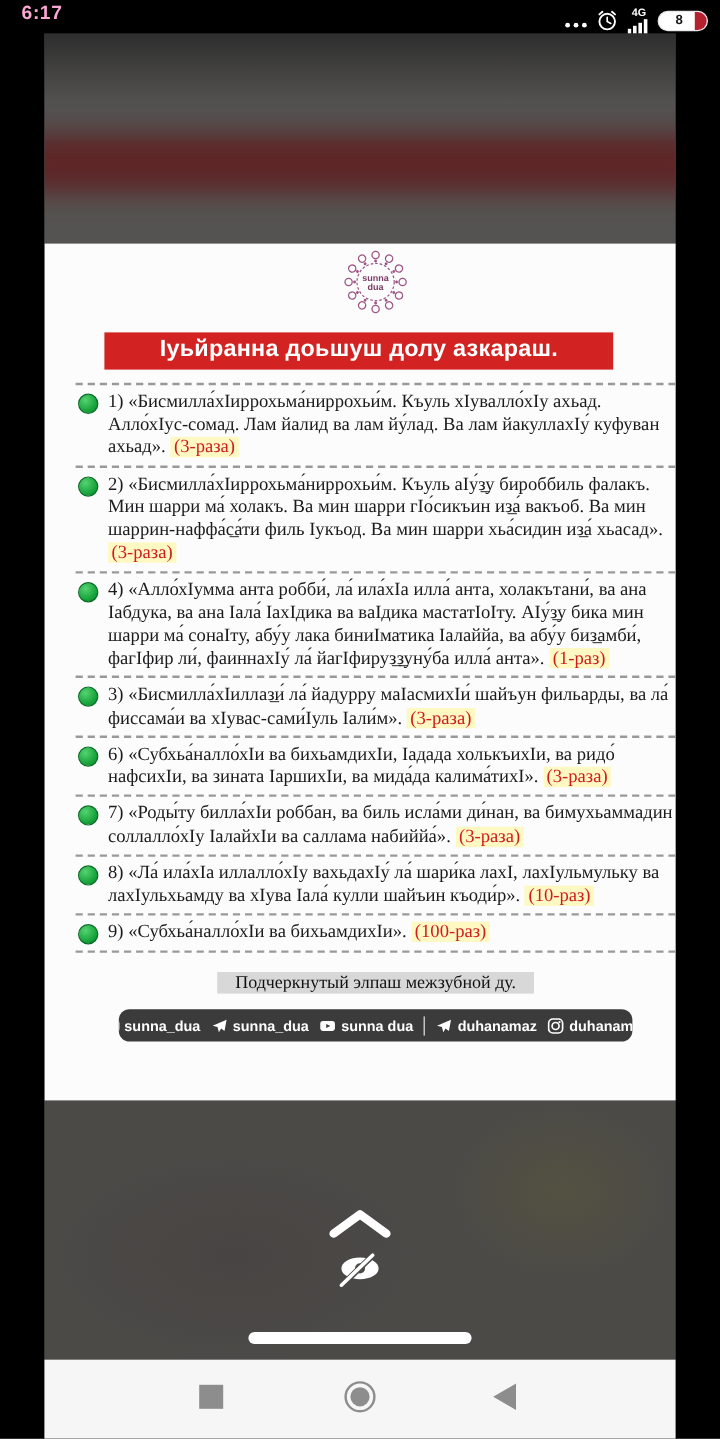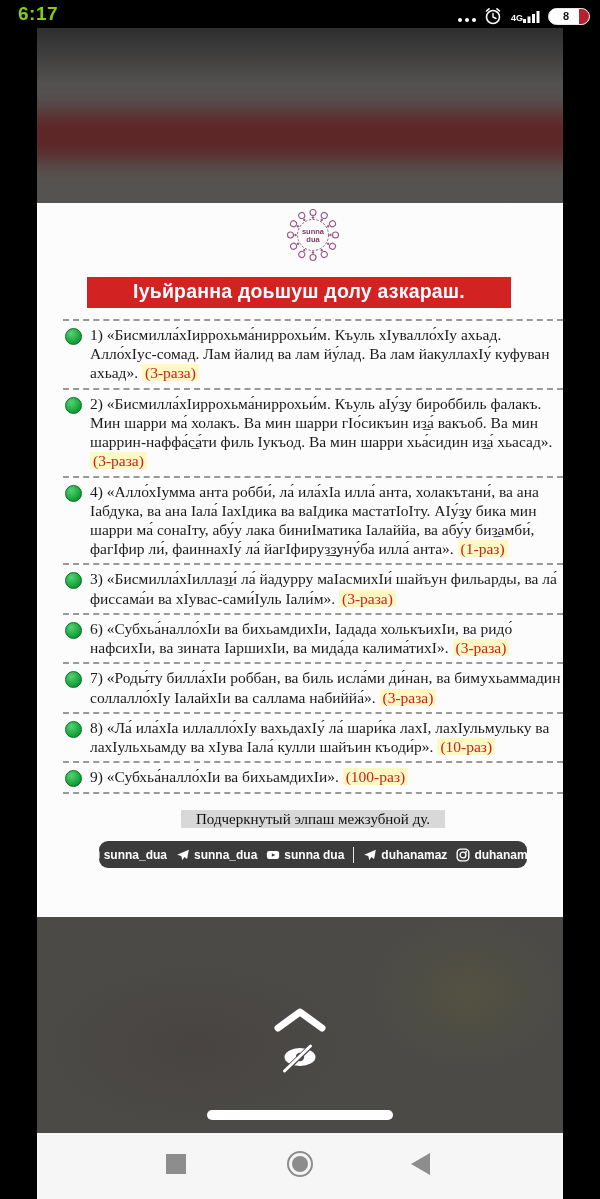--- a/index.html
+++ b/index.html
@@ -6,25 +6,25 @@
   html,body { width:600px; height:1199px; }
   body {
     background:#000;
     font-family:"Liberation Sans", sans-serif;
     position:relative;
     overflow:hidden;
   }
 
   
   .statusbar { position:absolute; top:0; left:0; width:600px; height:30px; z-index:40; }
-  .sb-time { position:absolute; left:18px; top:3px; color:#84cc16; font-size:19px; font-weight:bold; letter-spacing:.5px; }
+  .sb-time { position:absolute; left:18px; top:3px; color:#f9a8d4; font-size:16px; font-weight:bold; letter-spacing:.5px; }
   .sb-right { position:absolute; right:10px; top:6px; display:flex; align-items:center; gap:7px; }
   .sb-dots { display:flex; gap:3px; align-items:center; margin-top:8px; }
   .sb-dots i { width:4px; height:4px; border-radius:50%; background:#fff; }
-  .fourg { display:flex; align-items:flex-end; line-height:1; }
+  .fourg { display:flex; flex-direction:column; align-items:center; line-height:1; }
   .fourg-label { color:#fff; font-size:9px; font-weight:bold; margin-left:1px; }
   .batt-body { width:42px; height:17px; border-radius:9px; background:#fff; position:relative; display:flex; align-items:center; justify-content:center; overflow:hidden; border:1px solid #e8e8e8; }
   .batt-num { font-size:11px; font-weight:bold; color:#1a1a1a; margin-right:6px; }
   .batt-red { position:absolute; right:0; top:0; bottom:0; width:10px; background:#b5212f; }
 
   
   .inner-shot { position:absolute; left:37px; top:28px; width:526px; height:1105px; background:#4b4b49; overflow:hidden; }
 
   .inner-status { position:absolute; top:0; left:0; right:0; height:34px; z-index:3; }
   .inner-time { position:absolute; left:38px; top:-3px; color:#8f8f8f; font-size:21px; letter-spacing:1px; }

